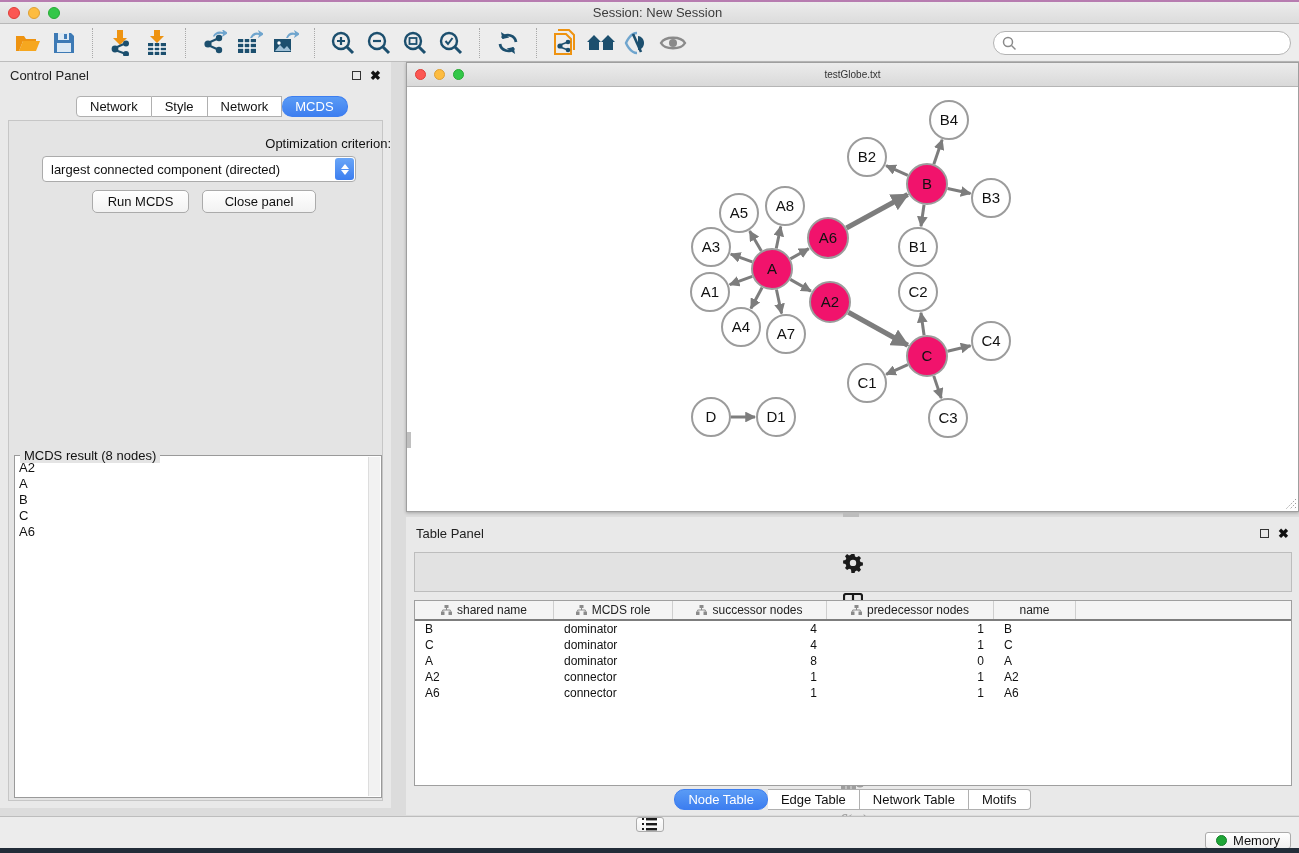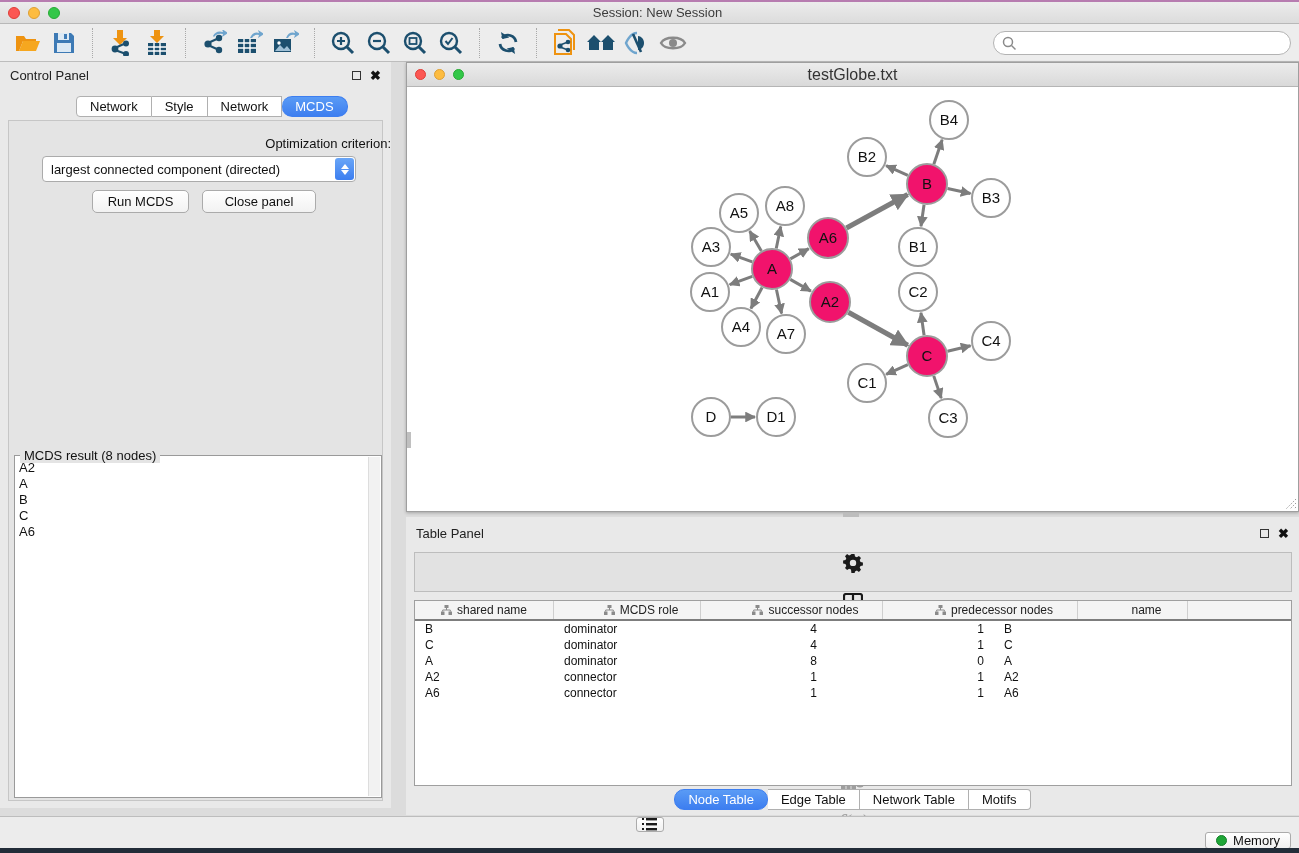--- a/index.html
+++ b/index.html
@@ -78,41 +78,41 @@
   #mcds-scroll { position:absolute; top:1px; right:1px; bottom:1px; width:12px;
     background:#f2f2f2; border-left:1px solid #ddd; }
 
   
   #net-window { left:406px; top:62px; width:893px; height:450px; background:#fff;
     border:1px solid #9f9f9f; box-shadow:0 1px 3px rgba(0,0,0,.25); }
   #net-titlebar { height:24px; background:linear-gradient(#ececec,#d9d9d9);
     border-bottom:1px solid #b5b5b5; display:flex; align-items:center;
     padding:0 8px; position:relative; }
   #net-titlebar .title { position:absolute; left:0; right:0; text-align:center;
-    font-size:16px; color:#333; }
+    font-size:10px; color:#333; }
   #net-canvas { position:absolute; left:0; top:24px; width:891px; height:424px;
     background:#fff; }
   #net-vthumb { left:0px; top:369px; width:4px; height:16px; background:#c0c0c0; }
   #resize-grip { right:1px; bottom:1px; }
   #splitter-thumb { left:843px; top:513px; width:16px; height:5px; background:#bdbdbd; }
 
   
   #table-panel { left:406px; top:517px; width:893px; height:298px; background:#e9e9e9; }
   #tp-toolbar { left:414px; top:552px; width:878px; height:40px; background:#e2e2e2;
     border:1px solid #bdbdbd; display:flex; align-items:center; gap:20px;
     padding:0 14px;flex-direction:column; }
   .tp-icon { color:#1a1a1a; display:flex; align-items:center; }
   .tp-icon.disabled { color:#9e9e9e; }
   #fx-label { font-family:"DejaVu Serif", serif; font-style:italic; font-size:17px;
     color:#9e9e9e; }
 
   #data-table { left:414px; top:600px; width:878px; height:186px; background:#fff;
     border:1px solid #9f9f9f; font-size:12px; color:#111; }
   #thead { display:flex; height:20px; background:#f4f4f4;
-    border-bottom:2px solid #7d7d7d;gap:28px; }
+    border-bottom:2px solid #7d7d7d; }
   .th { display:flex; align-items:center; justify-content:center; gap:5px;
     border-right:1px solid #cfcfcf; font-size:12px; color:#222; }
   .tr { display:flex; height:16px; align-items:center; }
   .td { padding:0 10px; overflow:hidden; white-space:nowrap; }
   .td.num { text-align:right; }
 
   #bottom-tabs { left:406px; top:789px; width:893px; display:flex;
     justify-content:center; }
 
   

